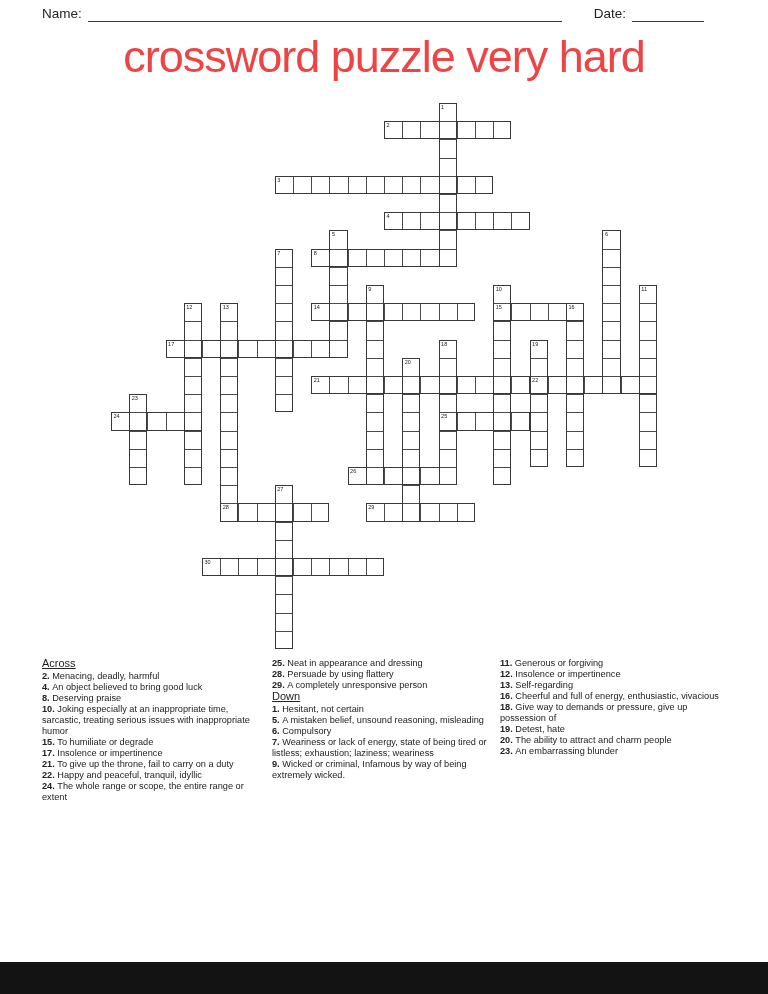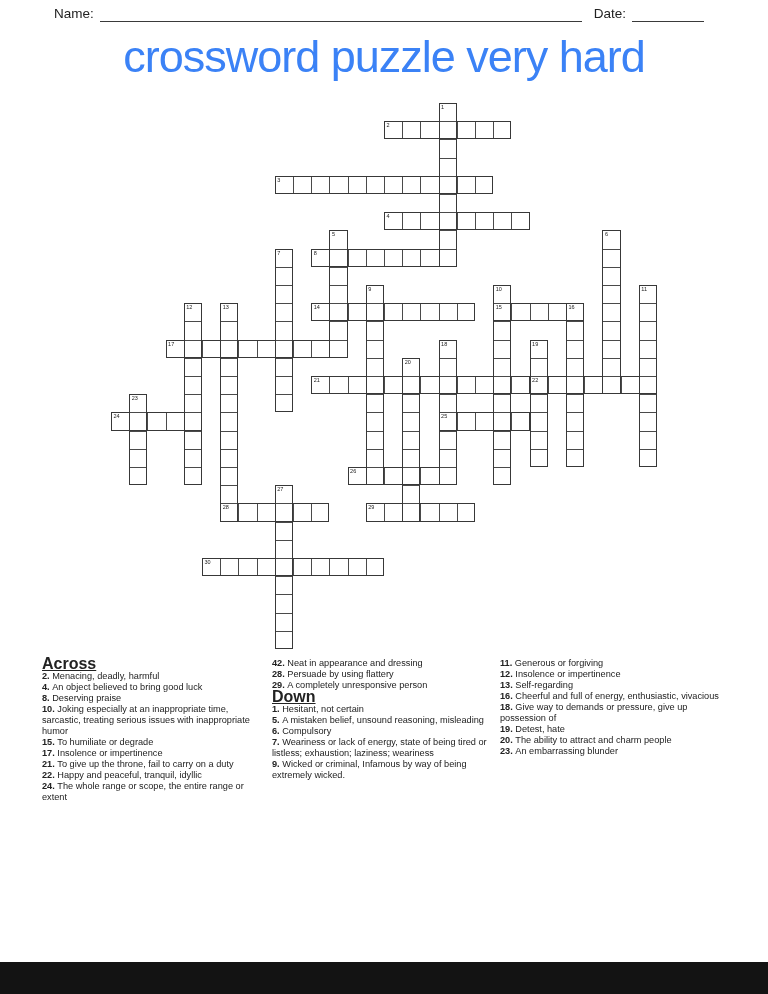--- a/index.html
+++ b/index.html
@@ -5,45 +5,45 @@
   html,body{margin:0;padding:0;}
   body{
     width:768px;height:994px;position:relative;background:#ffffff;
     font-family:"Liberation Sans", sans-serif;color:#1a1a1a;overflow:hidden;
   }
   
   .topline{
     position:absolute;left:42px;right:64px;top:4px;height:18px;
     display:flex;align-items:flex-end;font-size:13.5px;color:#222;
   }
-  .topline .lbl{flex:0 0 auto;padding-right:6px;line-height:16px;margin-left:12px;}
+  .topline .lbl{flex:0 0 auto;padding-right:6px;line-height:16px;}
   .fill-line{border-bottom:1.5px solid #3a3a3a;height:14px;}
   .name-line{flex:1 1 auto;}
   .date-lbl{margin-left:32px;}
   .date-line{flex:0 0 auto;width:72px;}
   
   .title{
     position:absolute;left:0;right:0;top:33px;text-align:center;
-    font-size:45px;letter-spacing:-1px;font-weight:400;color:#3b82f6;line-height:1.05;
+    font-size:45px;letter-spacing:-1px;font-weight:400;color:#ef4444;line-height:1.05;
   }
   
   #grid{position:absolute;}
   .word{position:absolute;border:1.5px solid #383838;box-sizing:border-box;background:transparent;}
   .div-v{position:absolute;top:0;bottom:0;width:1px;background:#4a4a4a;}
   .div-h{position:absolute;left:0;right:0;height:1px;background:#4a4a4a;}
   .cellnum{
     position:absolute;top:0px;left:1.5px;font-size:5.5px;line-height:7px;
     color:#222;font-weight:400;letter-spacing:0;
   }
   
   .clues-col{position:absolute;top:658px;font-size:9.2px;line-height:11px;color:#222;}
   #clues-col-1{left:42px;width:222px;}
   #clues-col-2{left:272px;width:216px;}
   #clues-col-3{left:500px;width:222px;}
-  .clue-header{font-weight:bold;text-decoration:underline;font-size:16px;margin:0 0 2px 0;}
+  .clue-header{font-weight:normal;text-decoration:underline;font-size:11px;margin:0 0 2px 0;}
   .clue b{font-weight:bold;}
   
   .footer-bar{position:absolute;left:0;right:0;top:962px;bottom:0;background:#131313;}
 </style>
 </head>
 <body>
 
 <div class="topline">
   <span class="lbl">Name:</span>
   <span class="fill-line name-line"></span>
@@ -373,21 +373,21 @@
     <div class="clue"><b>4. </b>An object believed to bring good luck</div>
     <div class="clue"><b>8. </b>Deserving praise</div>
     <div class="clue"><b>10. </b>Joking especially at an inappropriate time, sarcastic, treating serious issues with inappropriate humor</div>
     <div class="clue"><b>15. </b>To humiliate or degrade</div>
     <div class="clue"><b>17. </b>Insolence or impertinence</div>
     <div class="clue"><b>21. </b>To give up the throne, fail to carry on a duty</div>
     <div class="clue"><b>22. </b>Happy and peaceful, tranquil, idyllic</div>
     <div class="clue"><b>24. </b>The whole range or scope, the entire range or extent</div>
   </div>
 <div class="clues-col" id="clues-col-2">
-    <div class="clue"><b>42. </b>Neat in appearance and dressing</div>
+    <div class="clue"><b>25. </b>Neat in appearance and dressing</div>
     <div class="clue"><b>28. </b>Persuade by using flattery</div>
     <div class="clue"><b>29. </b>A completely unresponsive person</div>
     <div class="clue-header">Down</div>
     <div class="clue"><b>1. </b>Hesitant, not certain</div>
     <div class="clue"><b>5. </b>A mistaken belief, unsound reasoning, misleading</div>
     <div class="clue"><b>6. </b>Compulsory</div>
     <div class="clue"><b>7. </b>Weariness or lack of energy, state of being tired or listless; exhaustion; laziness; weariness</div>
     <div class="clue"><b>9. </b>Wicked or criminal, Infamous by way of being extremely wicked.</div>
   </div>
 <div class="clues-col" id="clues-col-3">

